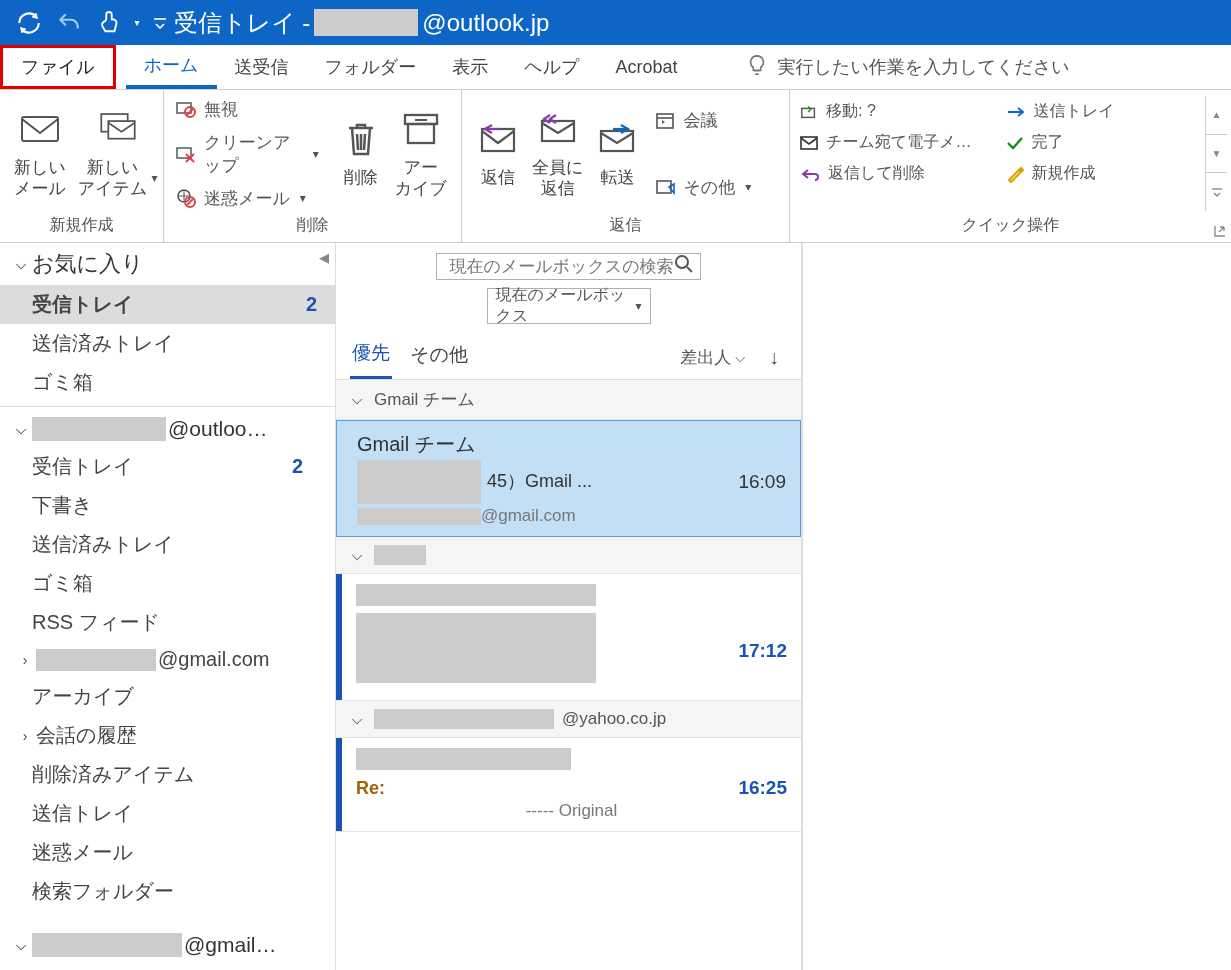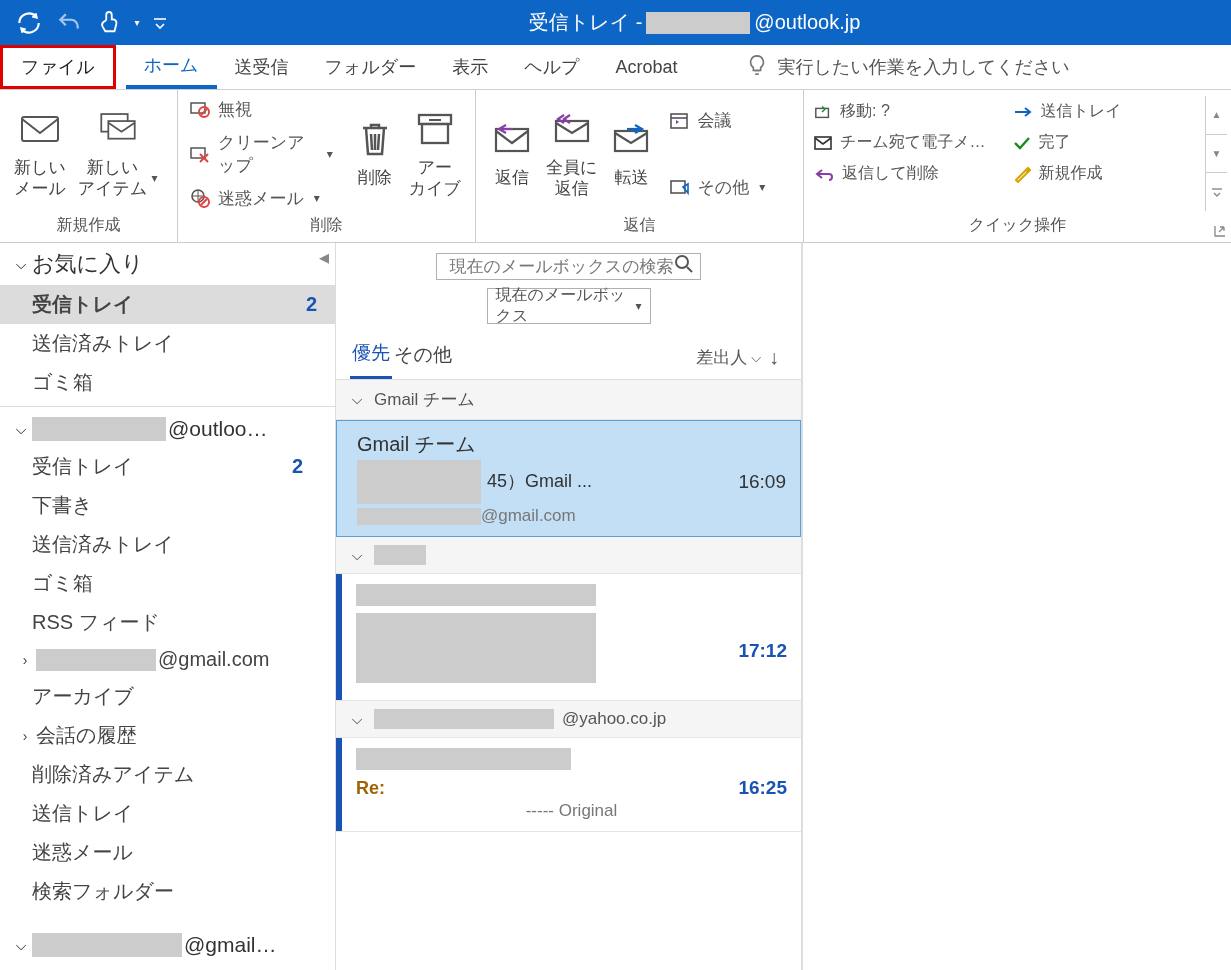--- a/index.html
+++ b/index.html
@@ -35,23 +35,23 @@
     align-items: center;
     justify-content: center;
     cursor: pointer;
   }
   .tb-btn svg { display: block; }
   .tb-dd { width:14px; display:flex; align-items:center; justify-content:center;}
   .tb-title {
     flex: 1;
     text-align: right;
     padding-right: 16px;
-    font-size: 20px;
-    display: flex;
-    justify-content: center;
+    font-size: 24px;
+    display: flex;
+    justify-content: flex-start;
     align-items: center;
     gap: 4px;
     white-space: nowrap;
     overflow:hidden;
   }
   .redact {
     background: #ccc;
     display: inline-block;
     height: 1.1em;
     vertical-align: middle;
@@ -302,20 +302,21 @@
     color: #555;
     font-size: 16px;
     justify-content: space-between;
     cursor: pointer;
   }
 
   .focused-row {
     display: flex;
     align-items: center;
     padding: 6px 14px 0 14px;
+    gap: 16px;
     border-bottom: 1px solid #ddd;
     font-family: Liberation Serif, serif;
   }
   .ftab {
     font-size: 19px;
     color: #444;
     padding: 4px 2px 10px 2px;
     cursor: pointer;
   }
   .ftab.active { color: #1953b3; border-bottom: 3px solid #1953b3; }
@@ -420,21 +421,21 @@
           <path d="M10 22h4"></path>
           <path d="M12 2a7 7 0 0 0-4 12.7V18h8v-3.3A7 7 0 0 0 12 2z"></path>
         </svg>
     </span>
     <span>実行したい作業を入力してください</span>
   </div>
 </div>
 
 <div class="ribbon">
 
-  <div class="rgroup" style="width:178px">
+  <div class="rgroup" style="width:164px">
     <div class="rgroup-body">
       <div class="big-btn">
         <span class="icon">
           <svg width="44" height="36" viewBox="0 0 44 36" fill="none" stroke="#555" stroke-width="2">
               <rect x="4" y="6" width="36" height="24" rx="2"></rect>
               <polyline points="4 8 22 22 40 8"></polyline>
             </svg>
         </span>
         <span style="white-space:pre">新しい
 メール</span>

